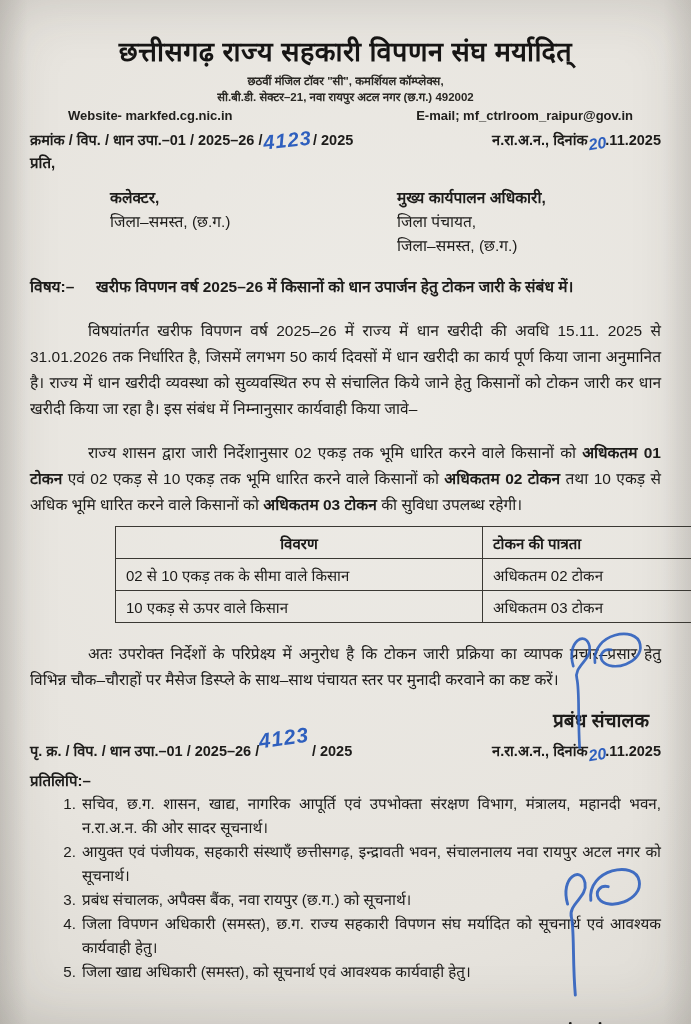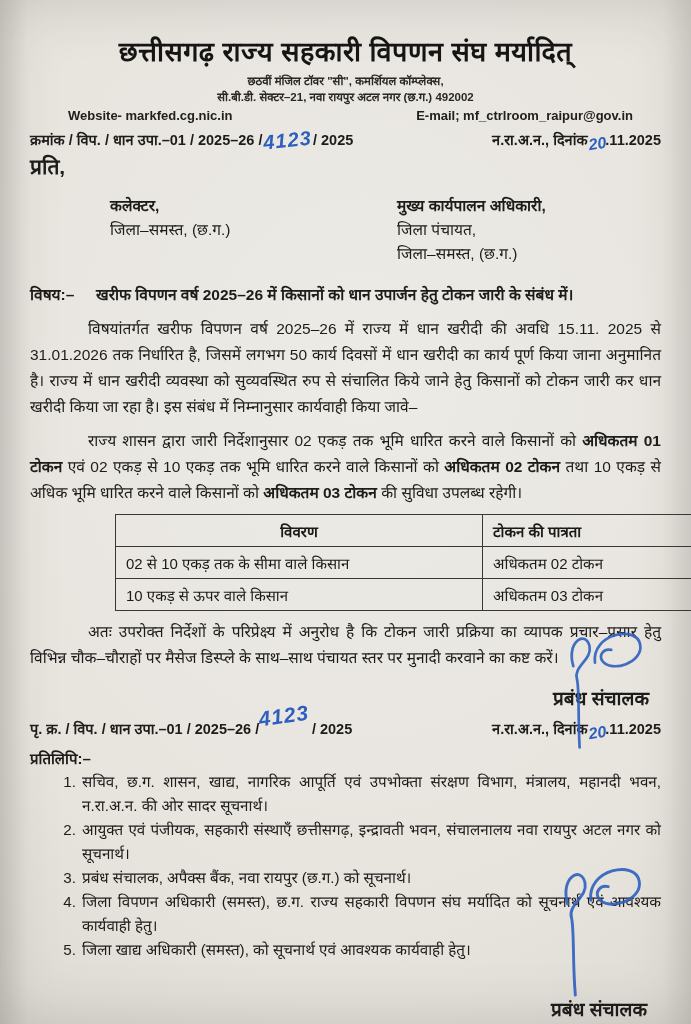--- a/index.html
+++ b/index.html
@@ -37,34 +37,34 @@
     font-size:14.5px;font-weight:bold;margin-top:4px;white-space:nowrap;
   }
   .hw{ color:#2e5fbe;font-style:italic;font-weight:bold;}
   .hw-no{
     display:inline-block;font-size:20px;transform:rotate(-6deg) translateY(2px);
     letter-spacing:1px;padding:0 1px;
   }
   .hw-no.raised{ transform:rotate(-8deg) translateY(-11px);font-size:21px;}
   .hw-day{ display:inline-block;font-size:16px;transform:rotate(-9deg) translateY(4px);}
 
-  .prati{font-size:21px;font-weight:bold;margin-top:2px;}
+  .prati{font-size:15px;font-weight:bold;margin-top:2px;}
 
   .addressees{display:flex;margin-top:14px;font-size:15.5px;line-height:24px;}
   .addr-col1{margin-left:80px;width:250px;}
   .addr-col2{margin-left:37px;}
   .addr-head{font-weight:bold;}
 
   .subject-row{display:flex;margin-top:16px;font-size:15.5px;font-weight:bold;line-height:26px;}
   .subject-label{width:66px;flex:none;}
   .subject-text{width:560px;text-align:justify;}
 
   .para{
     font-size:15.5px;line-height:26px;text-align:justify;
-    margin-top:8px;color:#1d1c1a;
+    margin-top:18px;color:#1d1c1a;
   }
   .para .indent{display:inline-block;width:58px;}
   .b{font-weight:bold;}
 
   table.token{
     border-collapse:collapse;margin:8px 0 6px 85px;width:593px;
     font-size:15px;
   }
   table.token th,table.token td{
     border:1.6px solid #3a3833;padding:3px 10px;height:25px;color:#1b1a18;

